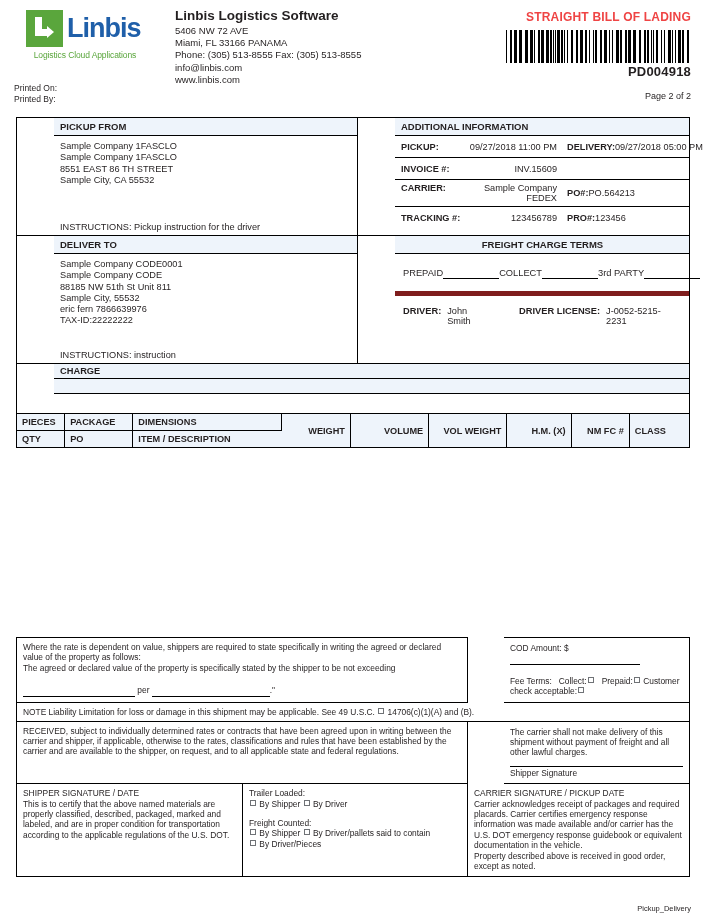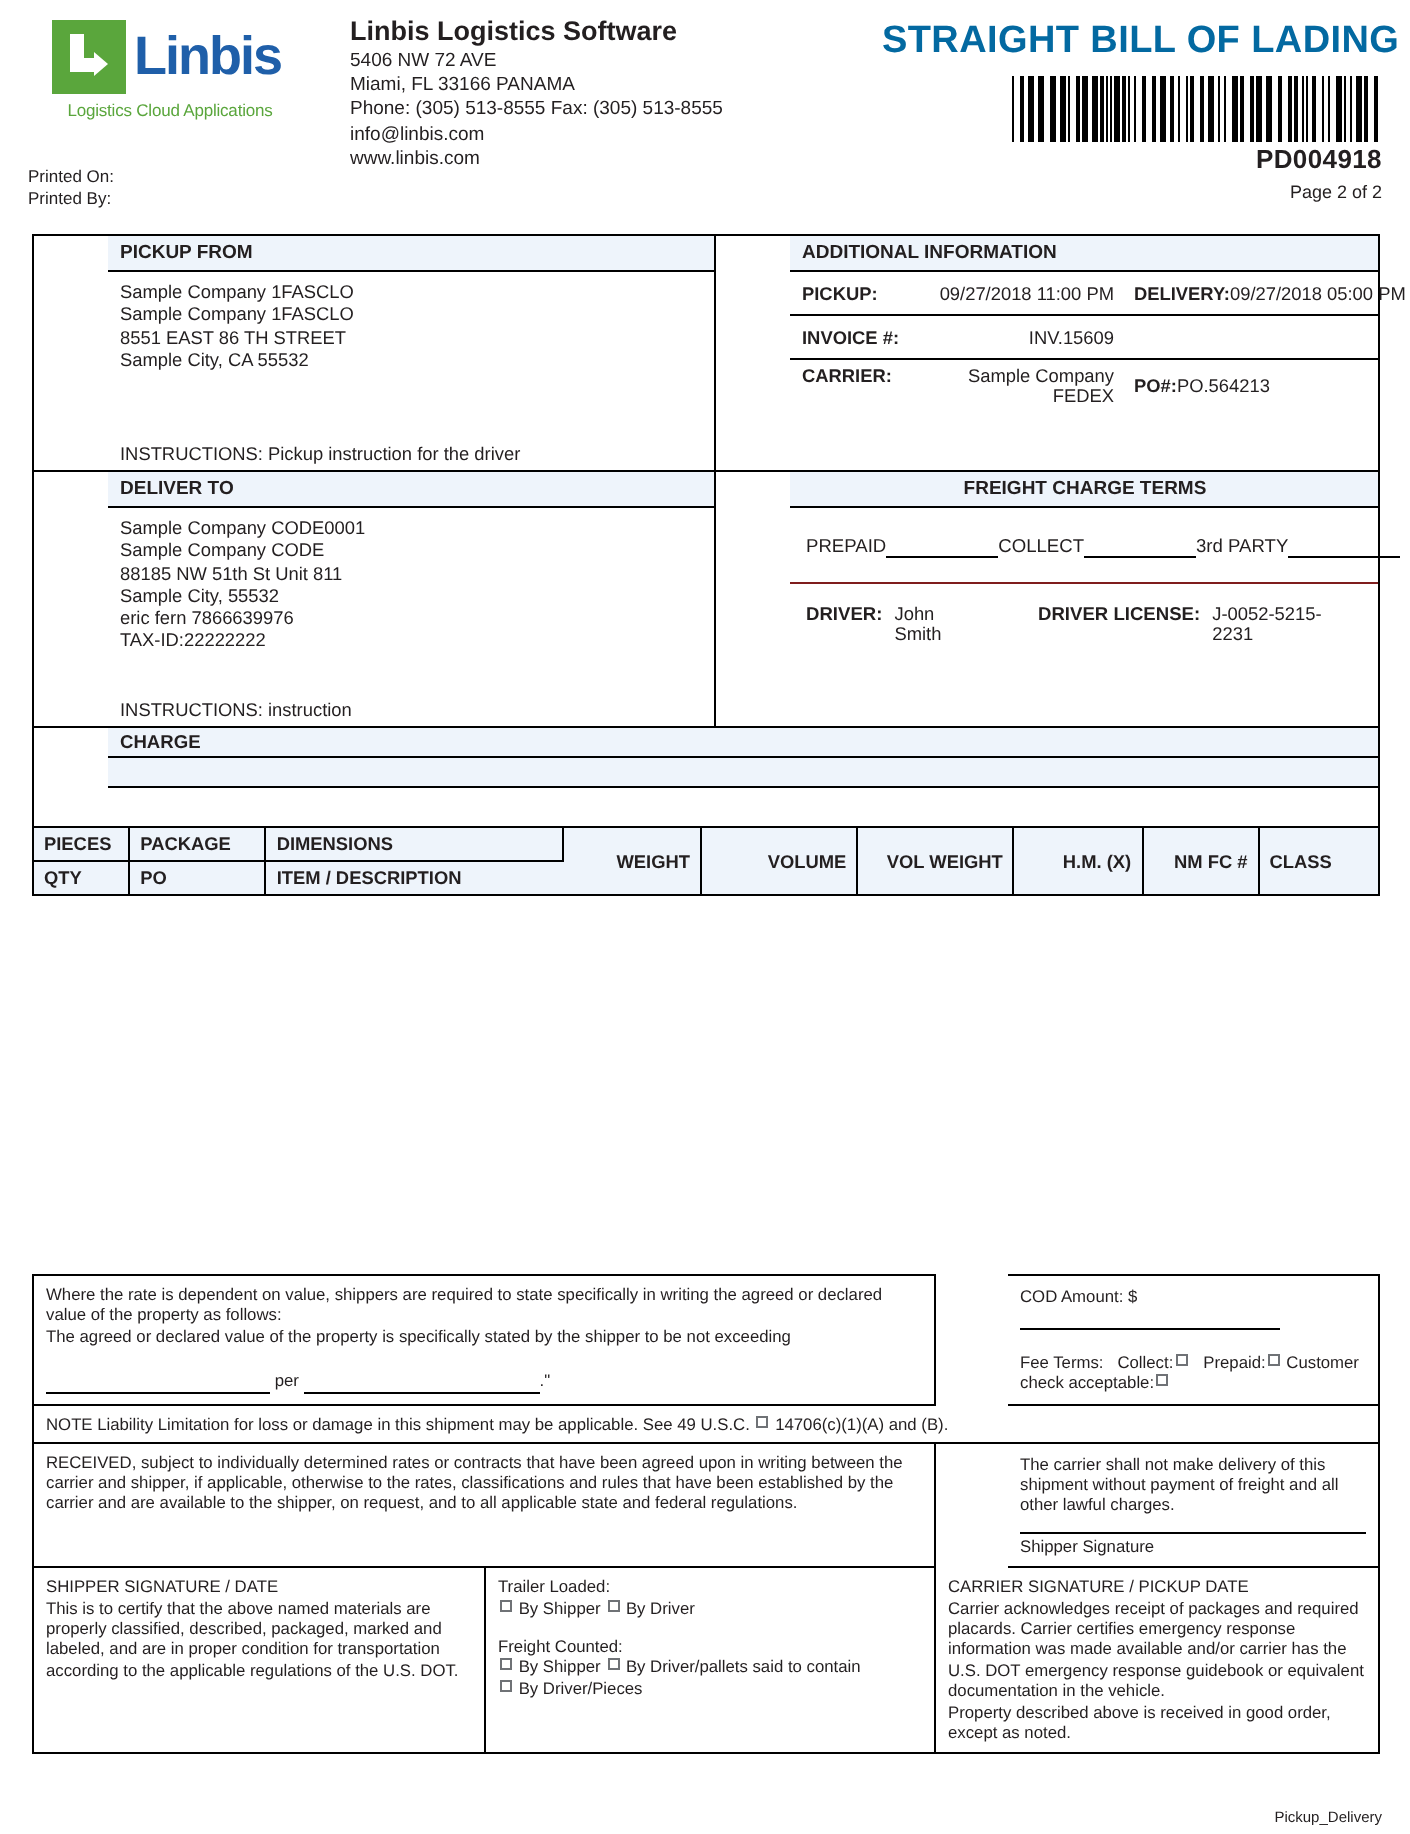--- a/index.html
+++ b/index.html
@@ -38,21 +38,21 @@
   }
   .logo-tag {
     font-size: 8.5px; color: #5aa63c; margin-top: 3px; letter-spacing: -0.1px;
     text-align: center; width: 142px;
   }
   .company-block { flex: 1 1 auto; padding-left: 16px; }
   .company-name { font-size: 13.5px; font-weight: bold; color: #231f20; margin-bottom: 2px; }
   .company-line { font-size: 9.5px; line-height: 12.2px; color: #231f20; }
   .doc-block { width: 250px; flex: 0 0 250px; text-align: right; padding-top: 2px; }
   .doc-title {
-    font-size: 19px; font-weight: bold; color: #0369a1; letter-spacing: 0.2px;
+    font-size: 12px; font-weight: bold; color: #ef4444; letter-spacing: 0.2px;
     white-space: nowrap;
   }
   .barcode { height: 33px; display: flex; align-items: flex-end; justify-content: flex-end; gap: 0; margin-top: 6px; }
   .barcode i { display: block; height: 33px; background: #000; }
   .doc-number { font-size: 13px; font-weight: bold; margin-top: 1px; letter-spacing: 0.2px; }
   .printed { position: absolute; left: 14px; top: 83px; font-size: 8.5px; line-height: 11px; color: #231f20; }
   .page-num { position: absolute; right: 14px; top: 91px; font-size: 9px; color: #231f20; }
 
   
   .main { position: absolute; left: 16px; top: 117px; width: 674px; }
@@ -75,21 +75,21 @@
   .info-rows { }
   .info-row { display: flex; border-bottom: 1px solid #000; min-height: 22px; align-items: center; }
   .info-row:last-child { border-bottom: none; }
   .info-cellA { width: 168px; flex: 0 0 168px; display: flex; padding: 3px 0 3px 6px; }
   .info-cellB { flex: 1 1 auto; display: flex; padding: 3px 0 3px 4px; }
   .lbl { font-size: 9.2px; font-weight: bold; white-space: nowrap; }
   .val { font-size: 9.2px; margin-left: 6px; }
   .info-cellA .val { margin-left: auto; padding-right: 6px; text-align: right; width: 100px; }
   .info-cellB .val { margin-left: auto; padding-right: 4px; text-align: left; width: 108px; }
 
-  .terms-body { padding: 14px 8px 12px 8px; font-size: 9.3px; border-bottom: 1px solid #7f1d1d; text-align: right; }
+  .terms-body { padding: 14px 8px 12px 8px; font-size: 9.3px; border-bottom: 5px solid #7f1d1d; text-align: right; }
   .terms-line { display: flex; justify-content: space-around; align-items: baseline; }
   .terms-line span { white-space: nowrap; }
   .u { border-bottom: 1px solid #000; display: inline-block; }
   .driver-row { padding: 10px 8px 9px 8px; font-size: 9.3px; display: flex; align-items: baseline; }
   .driver-row .lbl { font-size: 9.3px; }
   .driver-row .sp { display: inline-block; width: 26px; }
 
   .notes-head { background: #eef4fb; font-size: 9.3px; font-weight: bold; padding: 2px 6px; border-bottom: 1px solid #000; }
   .notes-fill { background: #eef4fb; height: 15px; border-bottom: 1px solid #000; }
   .notes-blank { height: 20px; background: #fff; }
@@ -245,20 +245,30 @@
             </div>
           </div>
           <div class="info-row">
             <div class="info-cellA">
               <span class="lbl">CARRIER:</span>
               <span class="val">Sample Company FEDEX</span>
             </div>
             <div class="info-cellB">
               <span class="lbl">PO#:</span>
               <span class="val">PO.564213</span>
+            </div>
+          </div>
+          <div class="info-row">
+            <div class="info-cellA">
+              <span class="lbl">TRACKING #:</span>
+              <span class="val">123456789</span>
+            </div>
+            <div class="info-cellB">
+              <span class="lbl">PRO#:</span>
+              <span class="val">123456</span>
             </div>
           </div>
         </div>
       </div>
     </div>
 
     <div class="row">
       <div class="col-left bx bx-t0">
         <div class="sec-head">DELIVER TO</div>
         <div class="addr-body" style="min-height:96px">

